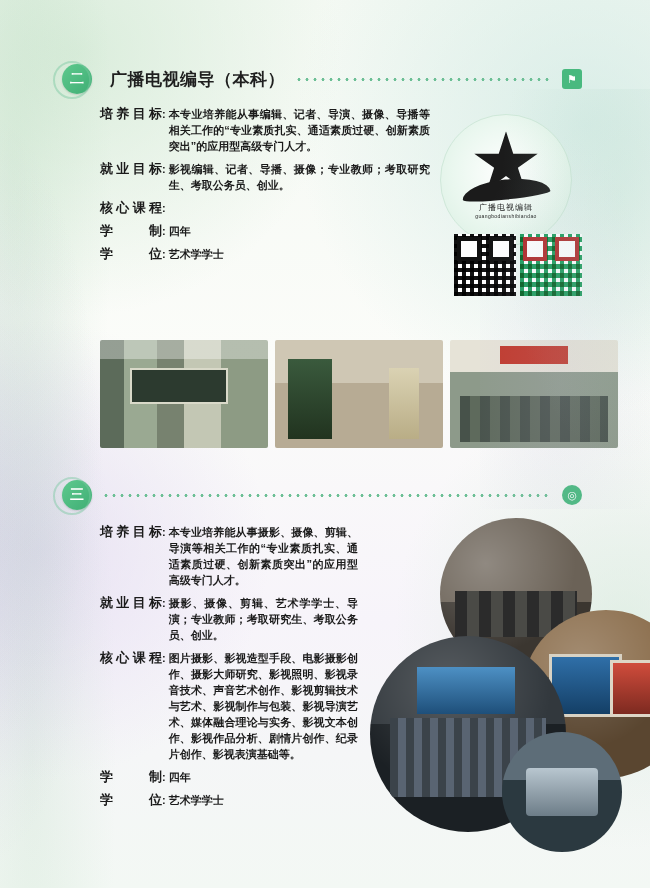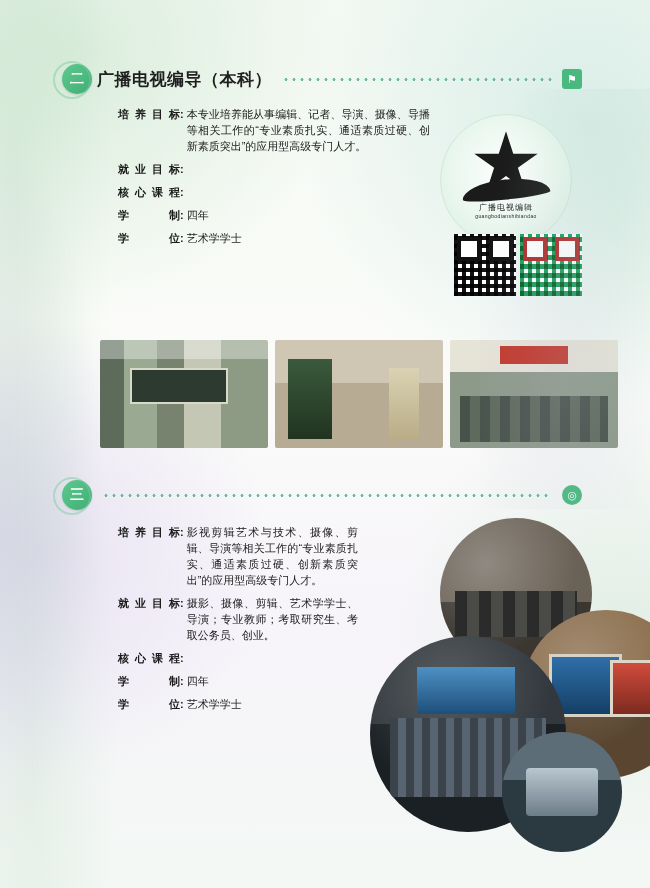--- a/index.html
+++ b/index.html
@@ -67,21 +67,21 @@
     position: absolute;
     left: -9px; top: -1px;
     width: 34px; height: 34px; border-radius: 50%;
     border: 2px solid rgba(120,200,160,.45);
     pointer-events: none;
   }
   .sec-title {
     font-size: 17px;
     font-weight: bold;
     color: #1f1f1f;
-    margin-left: 5px;
+    margin-left: 18px;
     letter-spacing: .5px;
     white-space: nowrap;
   }
   .sec-dots {
     flex: 1 1 auto;
     height: 3px;
     margin: 0 10px;
     background-image: radial-gradient(circle, #6cbf95 1.4px, rgba(0,0,0,0) 1.6px);
     background-size: 8px 3px;
     background-repeat: repeat-x;
@@ -102,41 +102,41 @@
   .row {
     display: flex;
     margin-bottom: 7px;
     align-items: flex-start;
   }
   .row-label {
     flex: 0 0 auto;
     width: 62px;
     text-align: justify;
     text-align-last: justify;
-    font-size: 11px;
+    font-size: 13px;
     font-weight: bold;
     color: #1b1b1b;
     line-height: 16px;
     padding-top: 0px;
-    margin-left: 18px;
   }
   .row-colon {
     flex: 0 0 auto;
     font-size: 11px;
     font-weight: bold;
     color: #1b1b1b;
     line-height: 16px;
   }
   .row-value {
     flex: 1 1 auto;
     font-size: 11px;
     color: #1b1b1b;
     line-height: 16px;
     padding-left: 3px;
     text-align: justify;
+    font-weight: bold;
   }
 
   
   #section-broadcast { top: 62px; left: 62px; right: 30px; }
   #section-broadcast .sec-head { width: 520px; }
   #sec1-body { position: relative; width: 520px; }
   #sec1-text { width: 330px; margin-left: 38px; }
 
   
   .logo-area {
@@ -379,20 +379,21 @@
 
       <div id="sec1-text" class="fields">
         <div class="row">
           <div class="row-label">培养目标</div>
           <div class="row-colon">:</div>
           <div class="row-value">本专业培养能从事编辑、记者、导演、摄像、导播等相关工作的“专业素质扎实、通适素质过硬、创新素质突出”的应用型高级专门人才。</div>
         </div>
         <div class="row">
           <div class="row-label">就业目标</div>
           <div class="row-colon">:</div>
+          <div class="row-value">影视编辑、记者、导播、摄像；专业教师；考取研究生、考取公务员、创业。</div>
         </div>
         <div class="row">
           <div class="row-label">核心课程</div>
           <div class="row-colon">:</div>
         </div>
         <div class="row">
           <div class="row-label">学制</div>
           <div class="row-colon">:</div>
           <div class="row-value">四年</div>
         </div>
@@ -425,30 +426,31 @@
       <div class="c-img c1"></div>
       <div class="c-img c2"></div>
       <div class="c-img c3"></div>
       <div class="c-img c4"></div>
     </div>
 
     <div id="sec2-text" class="fields">
       <div class="row">
         <div class="row-label">培养目标</div>
         <div class="row-colon">:</div>
-        <div class="row-value">影视剪辑艺术与技术、摄像、剪辑、导演等相关工作的“专业素质扎实、通适素质过硬、创新素质突出”的应用型高级专门人才。</div>
+        <div class="row-value">本专业培养能从事摄影、摄像、剪辑、导演等相关工作的“专业素质扎实、通适素质过硬、创新素质突出”的应用型高级专门人才。</div>
       </div>
       <div class="row">
         <div class="row-label">就业目标</div>
         <div class="row-colon">:</div>
         <div class="row-value">摄影、摄像、剪辑、艺术学学士、导演；专业教师；考取研究生、考取公务员、创业。</div>
       </div>
       <div class="row">
         <div class="row-label">核心课程</div>
         <div class="row-colon">:</div>
+        <div class="row-value">图片摄影、影视造型手段、电影摄影创作、摄影大师研究、影视照明、影视录音技术、声音艺术创作、影视剪辑技术与艺术、影视制作与包装、影视导演艺术、媒体融合理论与实务、影视文本创作、影视作品分析、剧情片创作、纪录片创作、影视表演基础等。</div>
       </div>
       <div class="row">
         <div class="row-label">学制</div>
         <div class="row-colon">:</div>
         <div class="row-value">四年</div>
       </div>
       <div class="row">
         <div class="row-label">学位</div>
         <div class="row-colon">:</div>
         <div class="row-value">艺术学学士</div>

